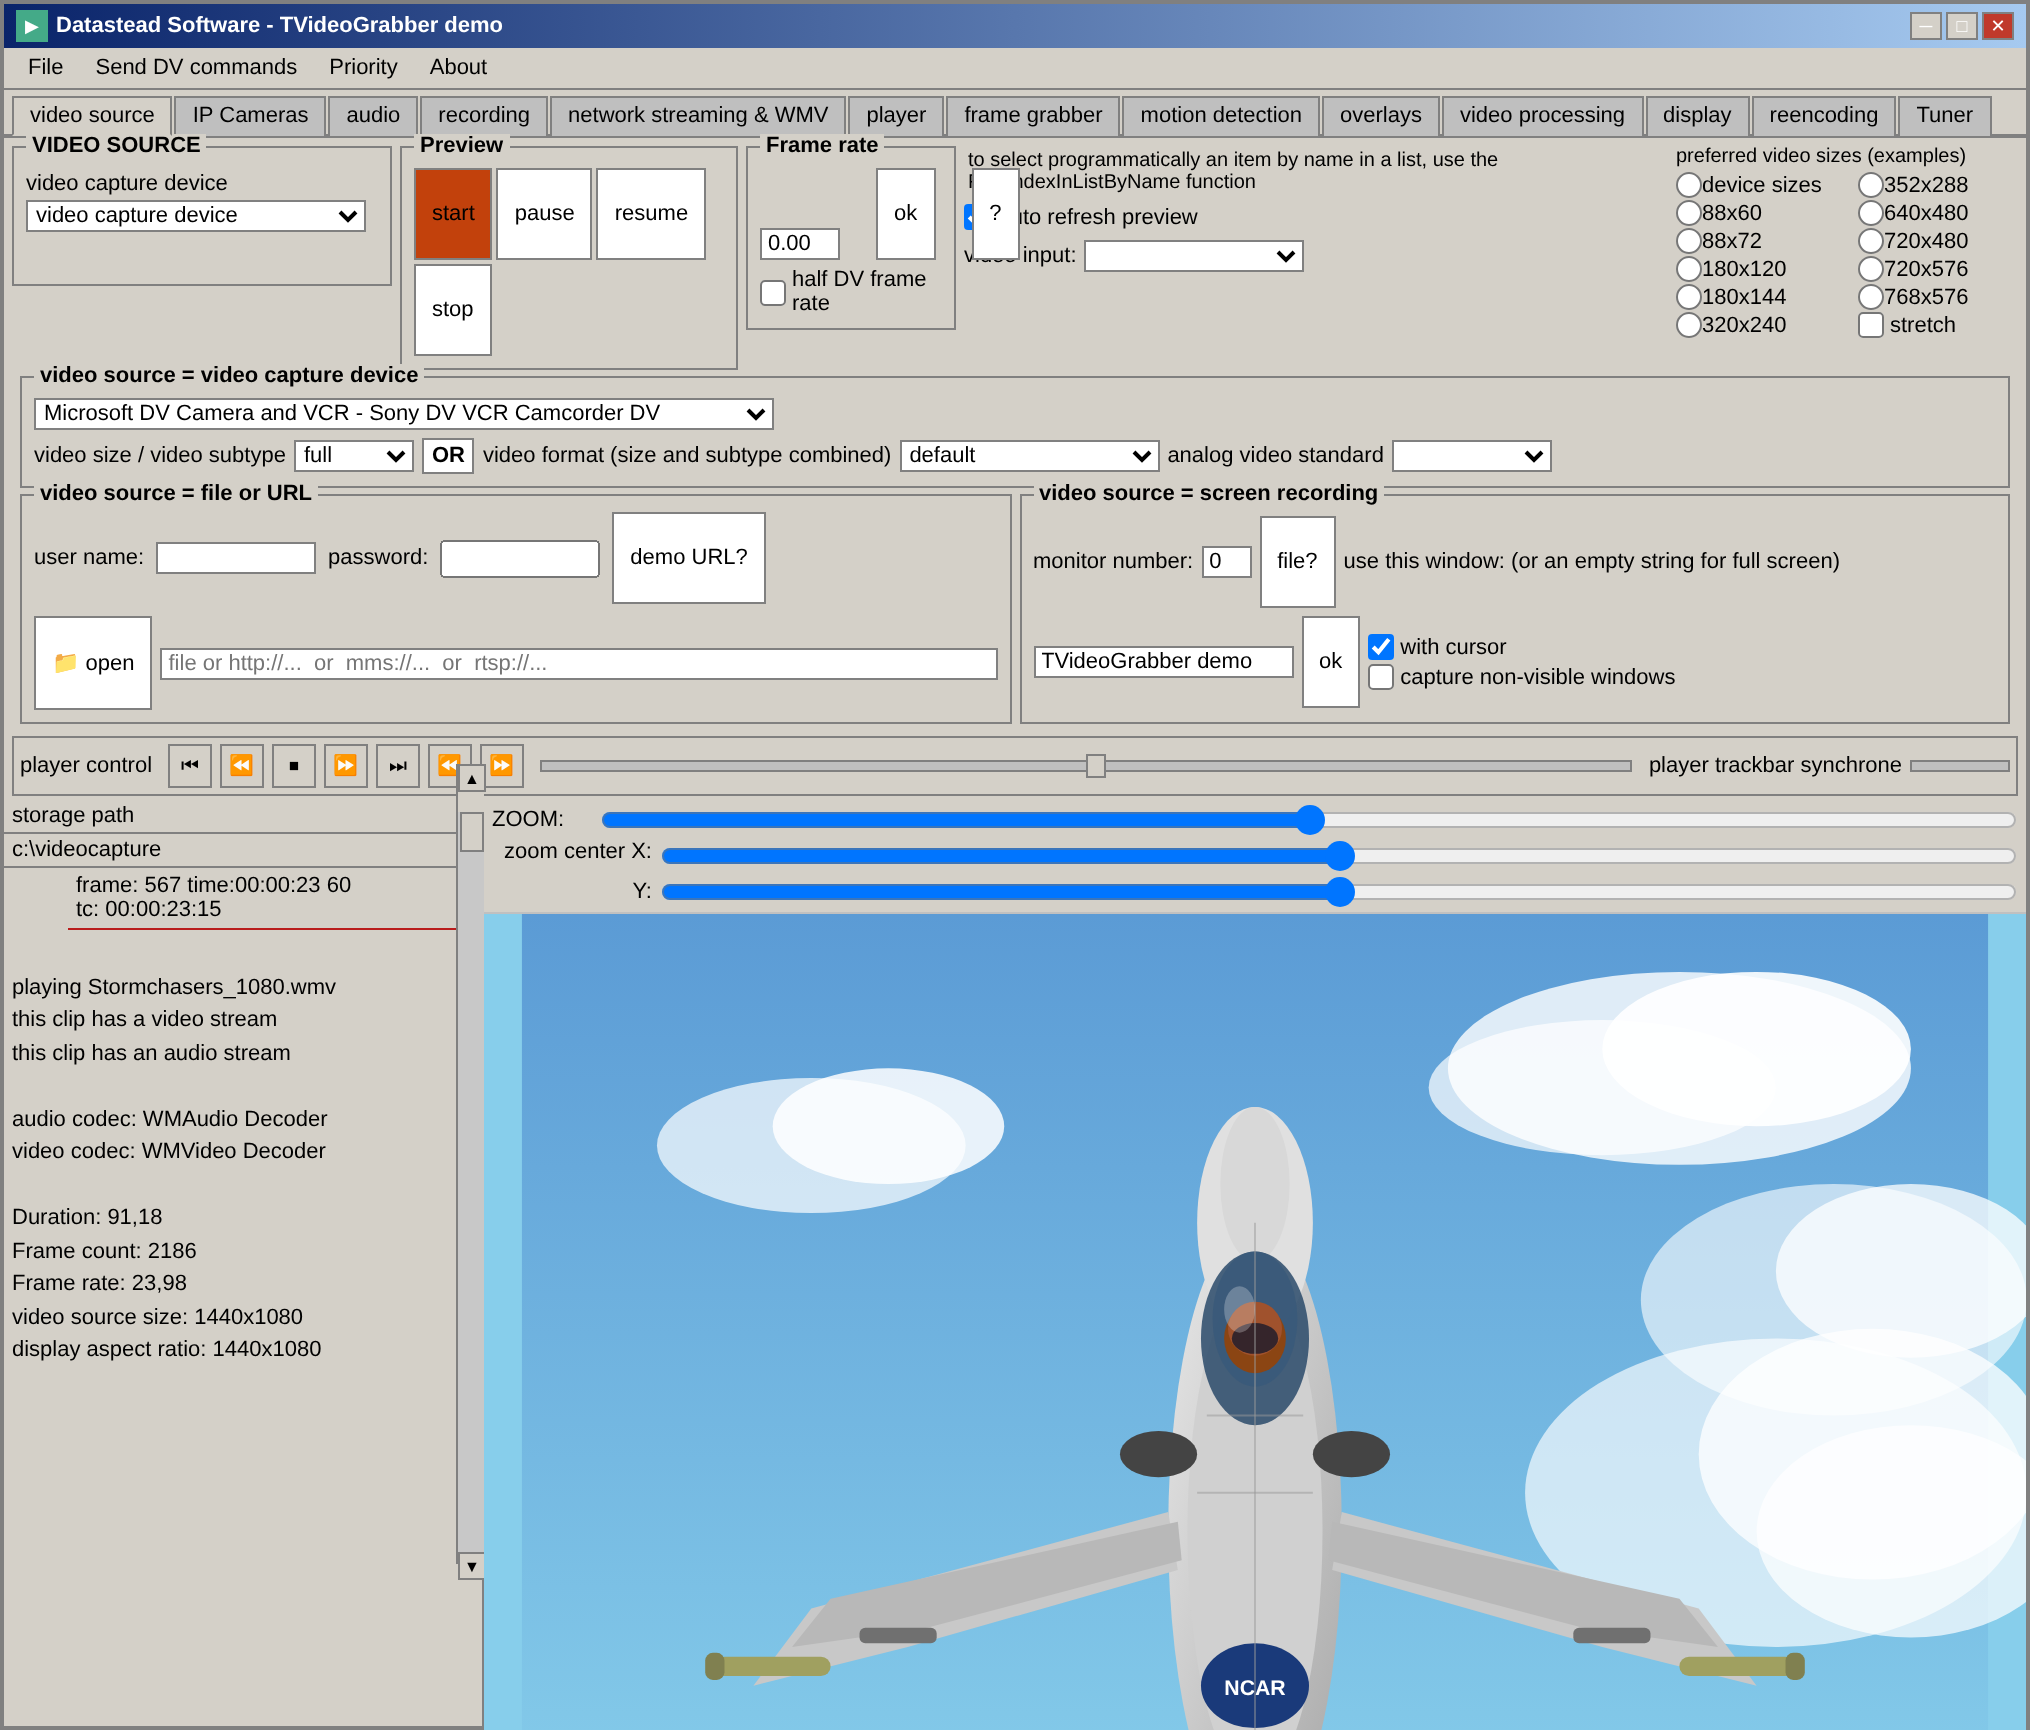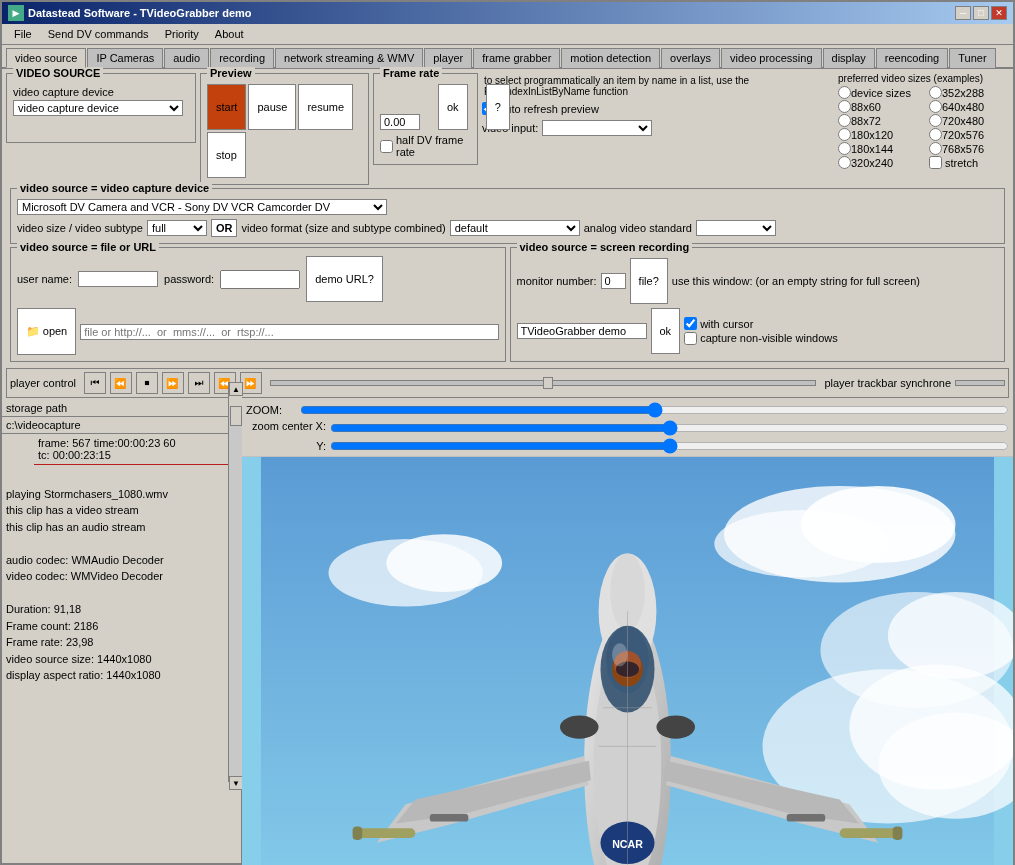--- a/index.html
+++ b/index.html
@@ -260,21 +260,21 @@
           <input type="text" style="width: 25px;" value="0">
           <button>file?</button>
           <span>use this window: (or an empty string for full screen)</span>
           <input type="text" style="width: 130px;" value="TVideoGrabber demo">
           <button>ok</button>
           <div style="display: flex; flex-direction: column; gap: 2px;">
             <div style="display: flex; align-items: center;">
               <input type="checkbox" checked="" style="">
               <span>with cursor</span>
             </div>
-            <div style="display: flex; align-items: flex-start;">
+            <div style="display: flex; align-items: center;">
               <input type="checkbox" style="">
               <span>capture non-visible windows</span>
             </div>
           </div>
         </div>
       </div>
     </div>
 
   </div>
 

